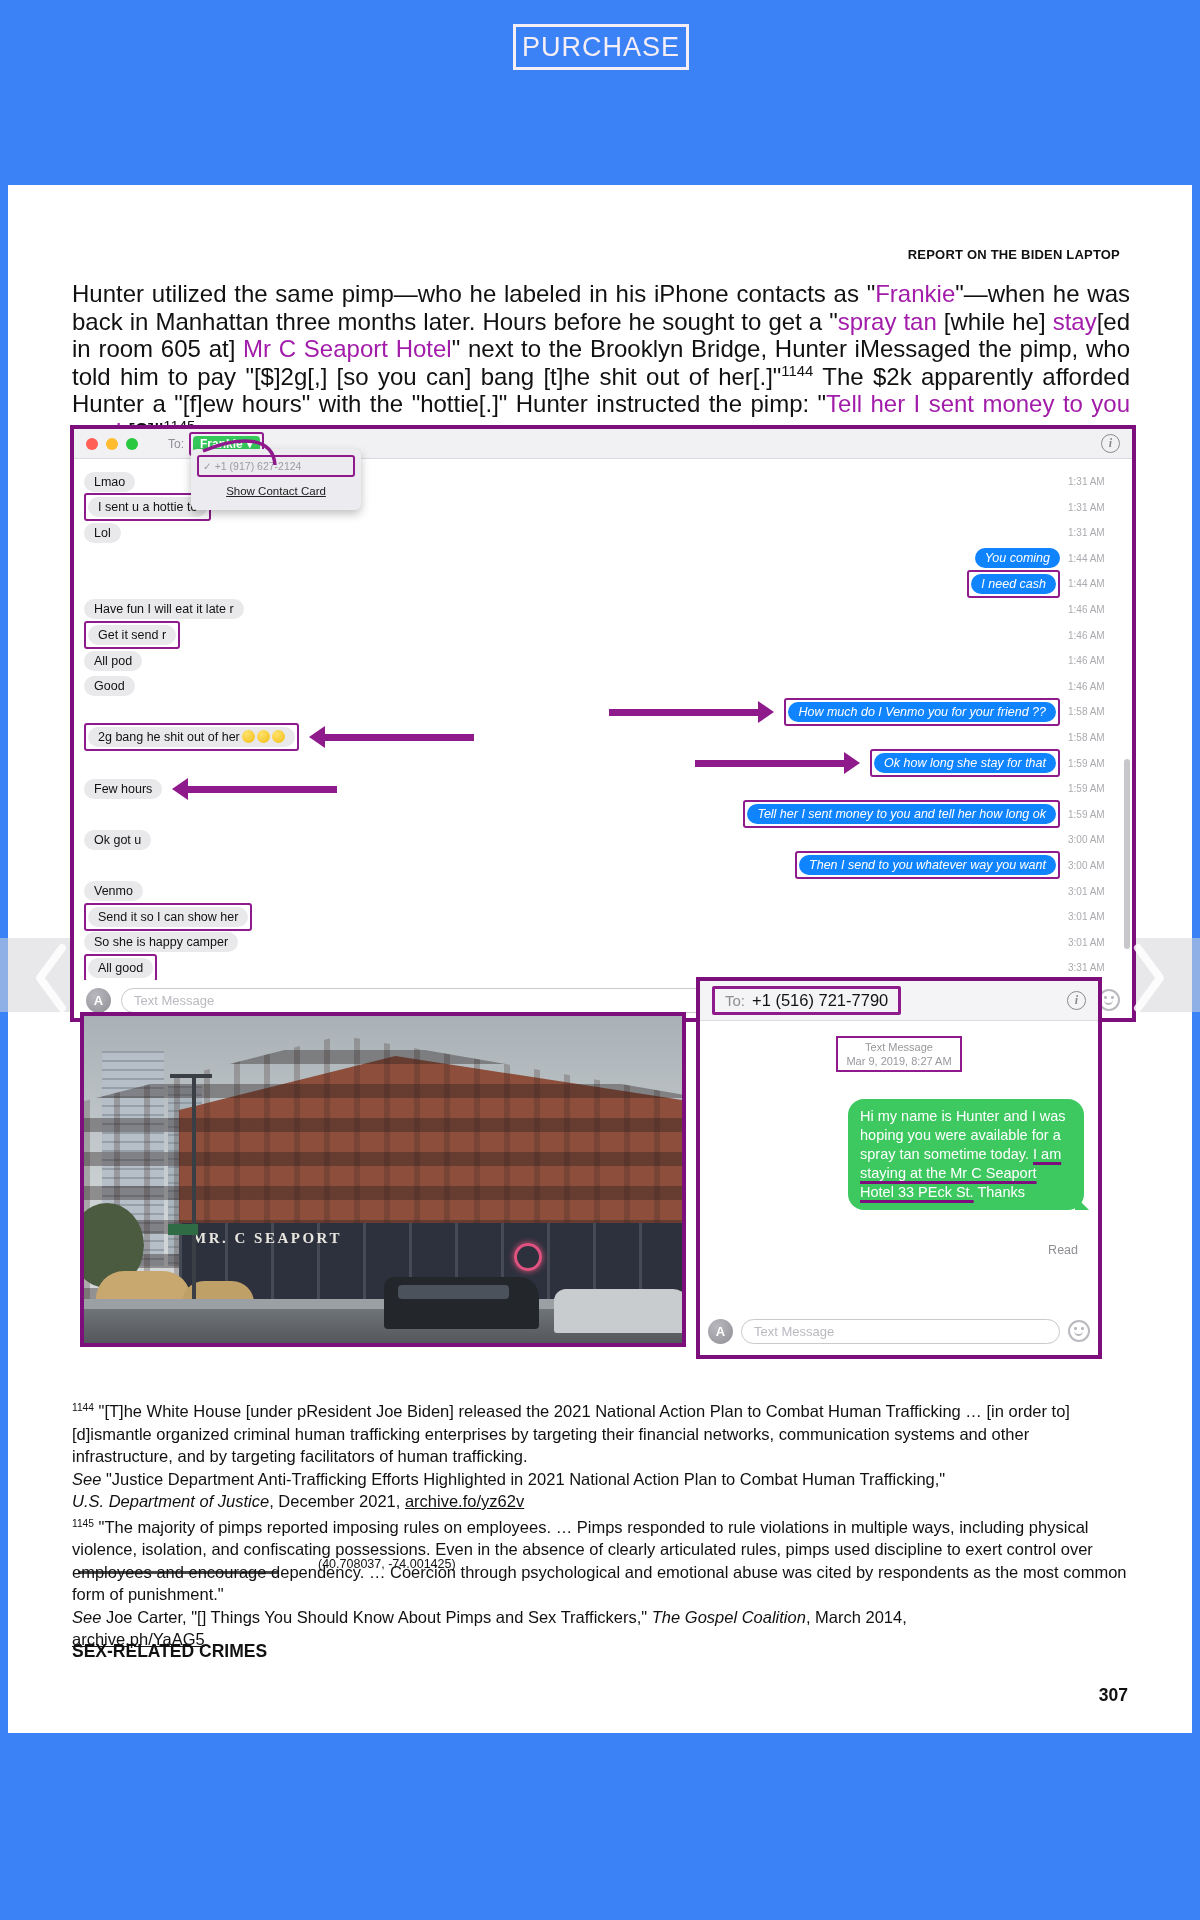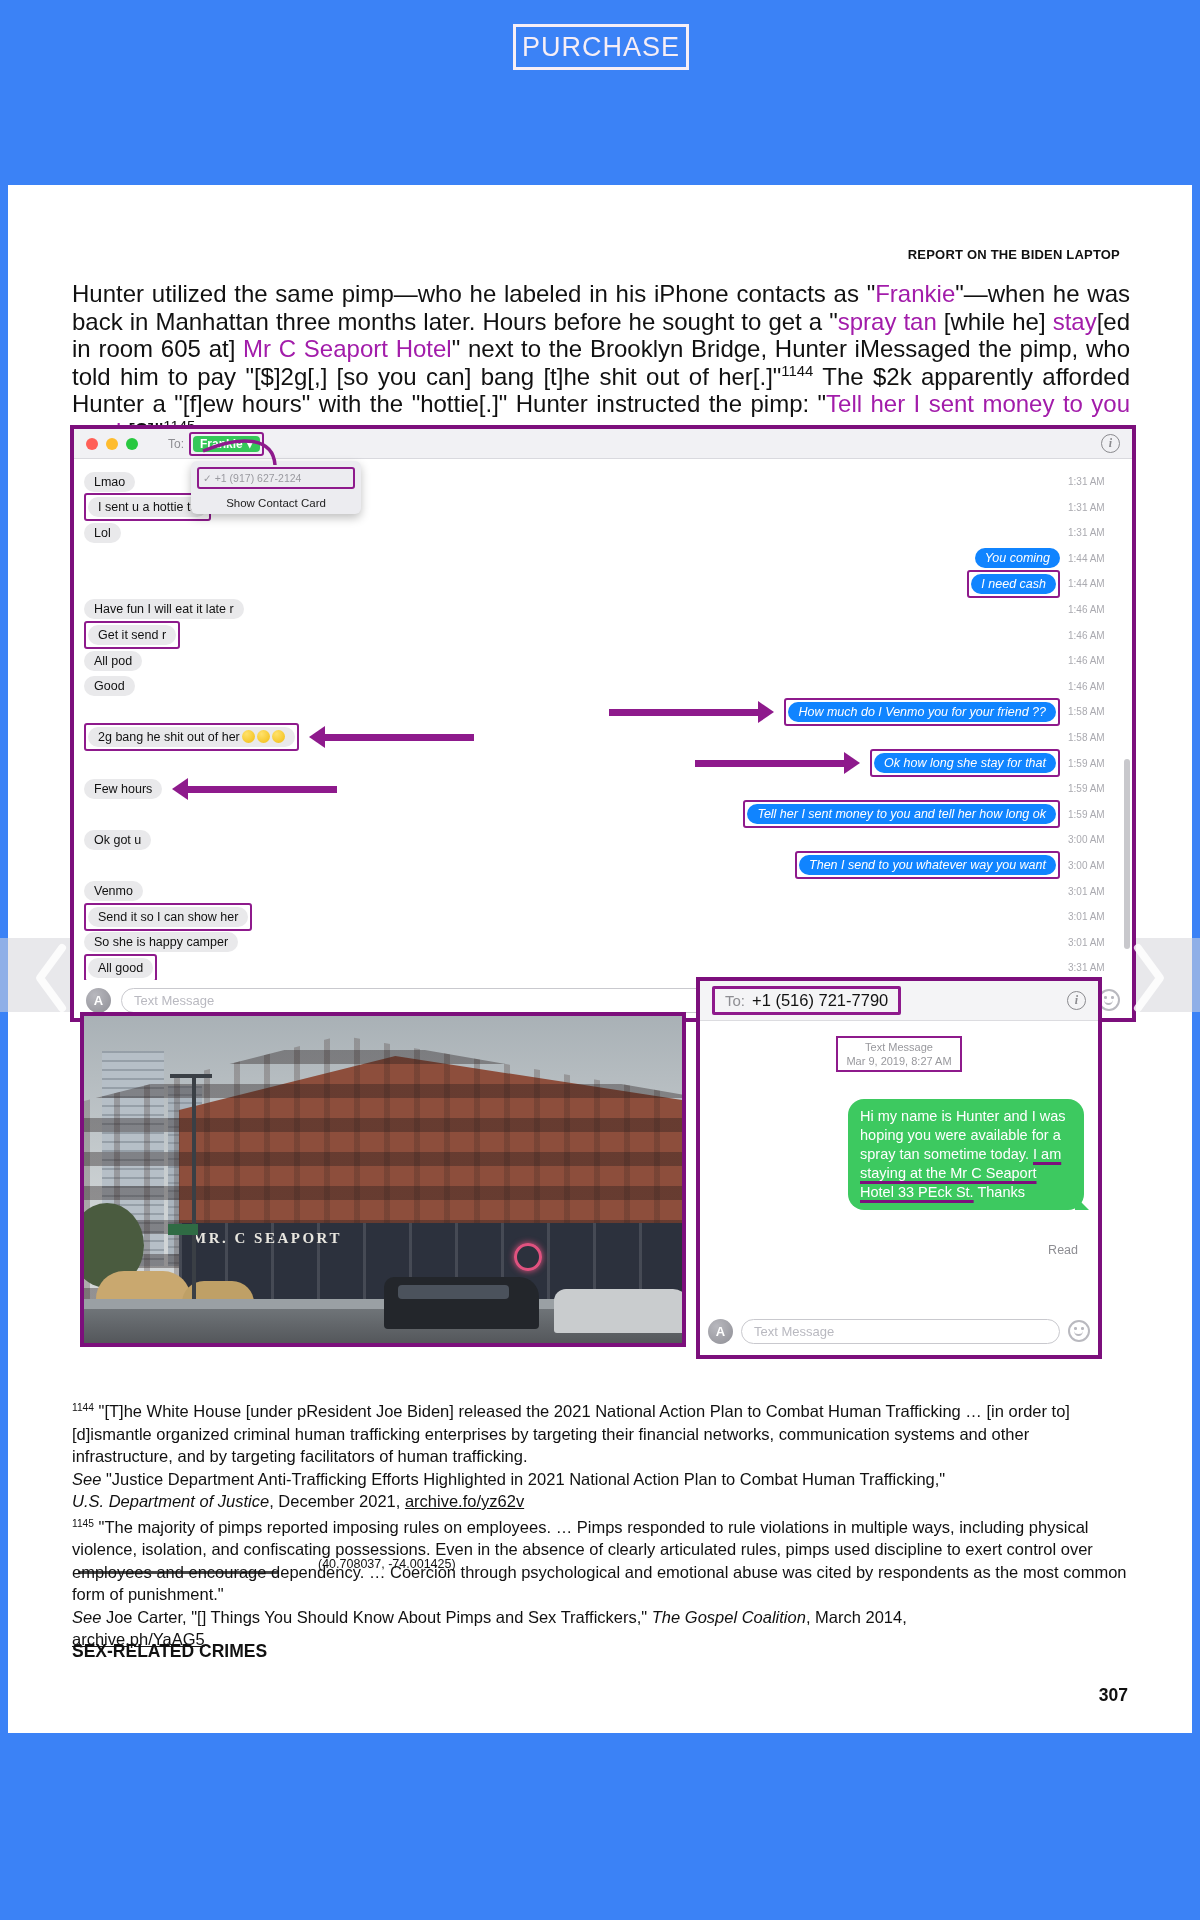--- a/index.html
+++ b/index.html
@@ -28,24 +28,24 @@
     border:4px solid #7c0f7c;box-sizing:border-box;z-index:10;}
   .titlebar{position:absolute;left:0;top:0;right:0;height:30px;background:#f1f1f4;border-bottom:1px solid #d9d9de;
     display:flex;align-items:center;padding:0 12px;box-sizing:border-box;}
   .tl{width:12px;height:12px;border-radius:50%;margin-right:8px;}
   .tl.red{background:#ff5f57;}.tl.yel{background:#febc2e;}.tl.grn{background:#28c840;}
   .to-label{color:#8e8e93;font-size:12px;margin-left:22px;margin-right:5px;}
   .pbox{border:2px solid #8e1a8c;border-radius:3px;padding:2px;display:inline-flex;align-items:center;}
   .contact-chip{background:#35c759;color:#fff;font-size:12px;font-weight:bold;border-radius:4px;padding:1px 7px;display:inline-flex;gap:4px;align-items:center;}
   .info-icon{width:17px;height:17px;border:1.5px solid #8a8a8e;border-radius:50%;color:#8a8a8e;
     display:flex;align-items:center;justify-content:center;font:italic bold 12px "Liberation Serif",serif;margin-left:auto;}
-  .dropdown-card{position:absolute;left:117px;top:32px;width:158px;background:#ececf0;border-radius:6px;
-    box-shadow:0 4px 10px rgba(0,0,0,.25);padding:6px 6px 5px 6px;z-index:12;}
+  .dropdown-card{position:absolute;left:117px;top:20px;width:158px;background:#ececf0;border-radius:6px;
+    box-shadow:0 4px 10px rgba(0,0,0,.25);padding:6px 6px 13px 6px;z-index:12;}
   .dropdown-phone{border:2px solid #8e1a8c;border-radius:3px;color:#9a9aa0;font-size:10.5px;padding:3px 4px;white-space:nowrap;}
-  .dropdown-action{font-size:11.5px;color:#222;text-align:center;margin-top:8px;}
+  .dropdown-action{font-size:11.5px;color:#222;text-align:center;margin-top:8px;text-decoration:underline;}
   .connector{position:absolute;left:125px;top:6px;z-index:13;}
   .messages{position:absolute;left:10px;right:6px;top:32px;bottom:38px;display:flex;flex-direction:column;
     padding-top:10px;overflow:hidden;}
   .msg-row{display:flex;align-items:center;min-height:21px;margin-bottom:4.6px;}
   .bubble{font-size:12.5px;padding:3px 10px;border-radius:11px;max-width:620px;white-space:nowrap;}
   .bubble.l{background:#e9e9eb;color:#111;}
   .bubble.r{background:#1084ff;color:#fff;font-style:italic;}
   .spacer{flex:1;}
   .ts{width:58px;text-align:left;font-size:10px;color:#aaaab0;margin-left:8px;flex-shrink:0;}
   .arrow{position:relative;height:22px;width:165px;margin:0 10px;flex-shrink:0;}

